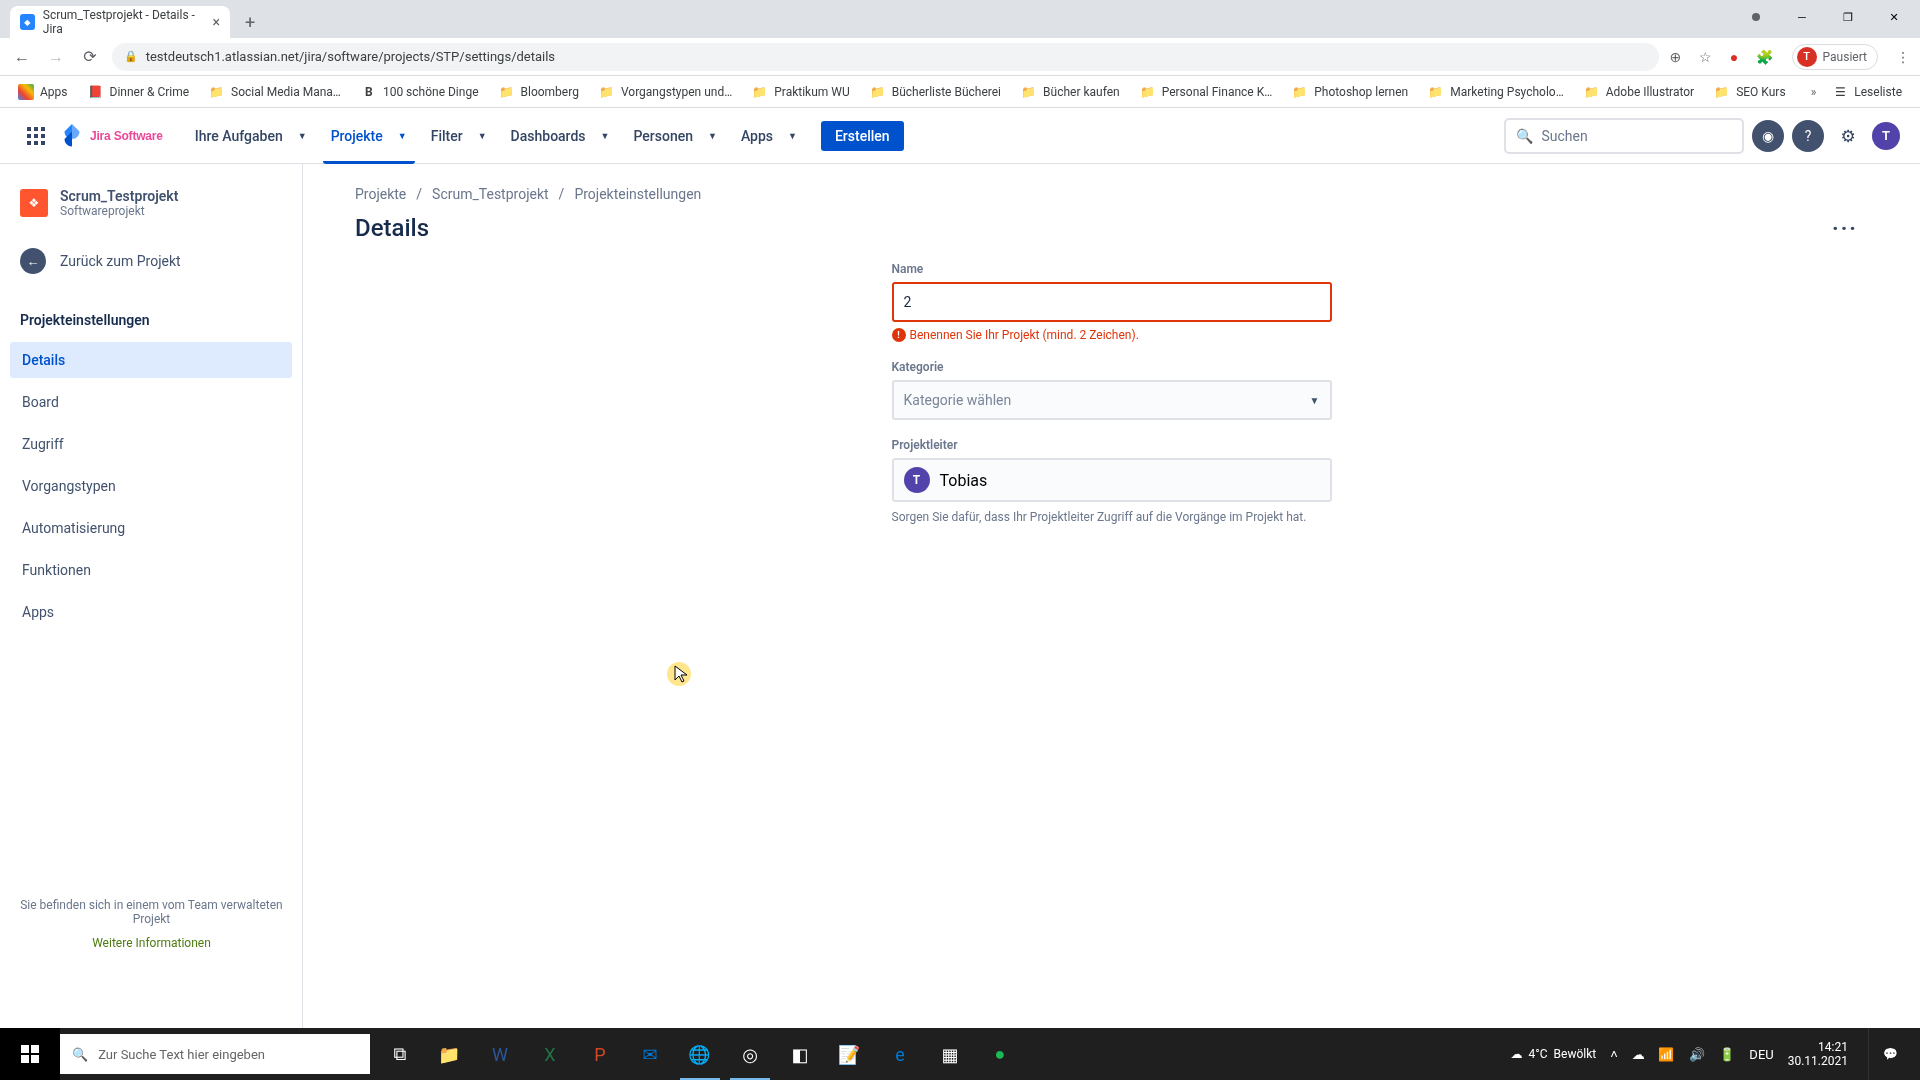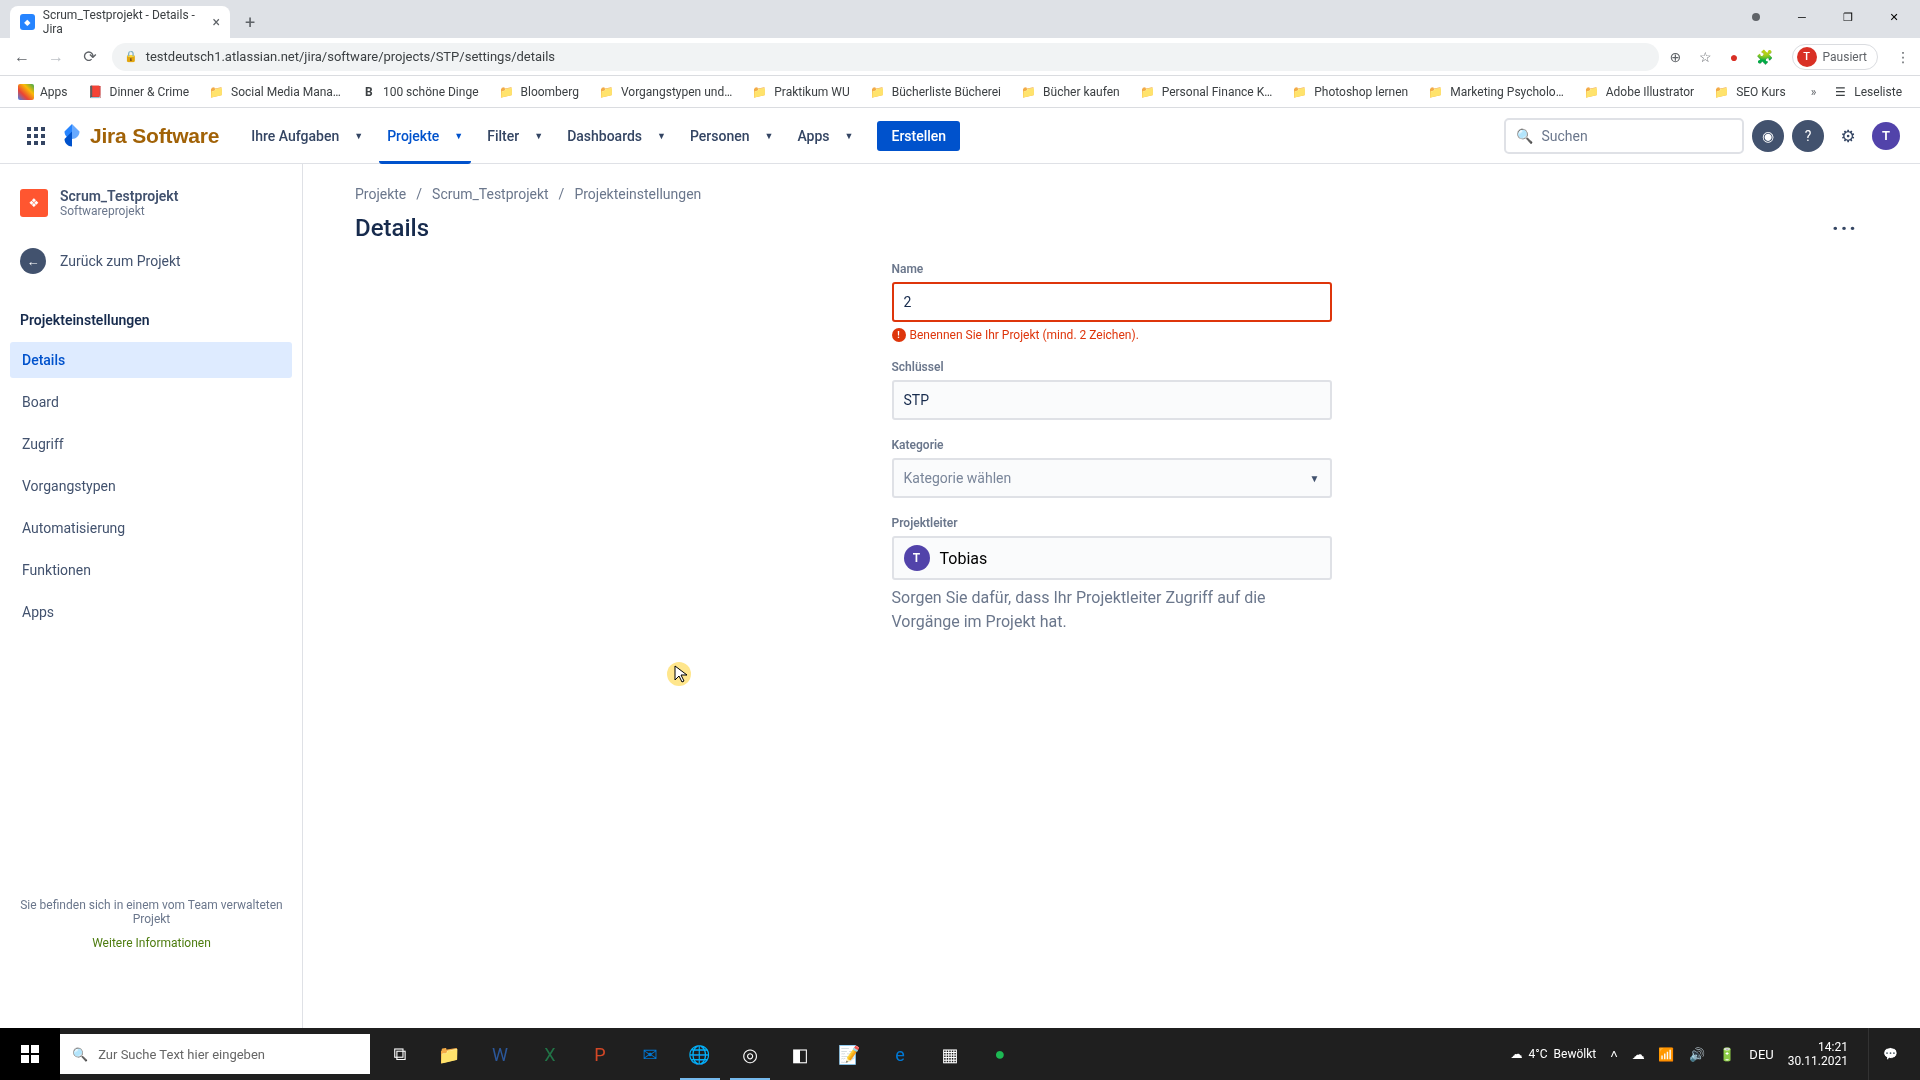--- a/index.html
+++ b/index.html
@@ -32,21 +32,21 @@
 .bm-icon.folder { color: #5f6368; }
 .bm-icon.apps { background: linear-gradient(45deg, #4285f4, #ea4335, #fbbc05, #34a853); border-radius: 2px; }
 .bookmarks-right { margin-left: auto; display: flex; align-items: center; gap: 8px; }
 
 
 .jira-app { position: absolute; top: 108px; left: 0; right: 0; bottom: 52px; display: flex; flex-direction: column; }
 .jira-header { height: 56px; border-bottom: 1px solid #dfe1e6; display: flex; align-items: center; padding: 0 20px; gap: 8px; }
 .app-switcher { width: 32px; height: 32px; display: flex; align-items: center; justify-content: center; color: #344563; cursor: pointer; font-size: 16px; }
 .jira-logo { display: flex; align-items: center; gap: 6px; margin-right: 16px; }
 .jira-logo-mark { width: 24px; height: 24px; }
-.jira-logo-text { font-size: 21px; font-weight: 600; color: #a16207; font-family: 'Charlie Display', -apple-system, sans-serif; letter-spacing: -0.2px; }
+.jira-logo-text { font-size: 12px; font-weight: 600; color: #ec4899; font-family: 'Charlie Display', -apple-system, sans-serif; letter-spacing: -0.2px; }
 .nav-item { display: flex; align-items: center; gap: 15px; padding: 6px 8px; color: #344563; font-size: 14px; font-weight: 500; cursor: pointer; border-radius: 3px; height: 56px; border-bottom: 3px solid transparent; box-sizing: border-box; padding-top: 9px;}
 .nav-item.active { color: #0052cc; border-bottom-color: #0052cc; }
 .nav-item .chev { font-size: 9px; color: #344563; }
 .nav-item.active .chev { color: #0052cc; }
 .create-btn { background: #0052cc; color: #fff; padding: 7px 14px; border-radius: 3px; font-size: 14px; font-weight: 500; cursor: pointer; margin-left: 8px; }
 .header-spacer { flex: 1; }
 .search-box { width: 240px; height: 36px; border: 2px solid #dfe1e6; border-radius: 5px; display: flex; align-items: center; padding: 0 10px; gap: 8px; color: #6b778c; font-size: 14px; }
 .header-icon { width: 32px; height: 32px; border-radius: 50%; display: flex; align-items: center; justify-content: center; color: #344563; cursor: pointer; font-size: 17px; }
 .header-icon.solid { background: #42526e; color: #fff; font-size: 14px; }
 .user-avatar { width: 28px; height: 28px; border-radius: 50%; background: #5243aa; color: #fff; display: flex; align-items: center; justify-content: center; font-size: 13px; font-weight: 600; cursor: pointer; }
@@ -86,21 +86,21 @@
 .field-input.plain { background: #fafbfc; }
 .field-error { font-size: 12px; color: #de350b; margin-top: 6px; display: flex; align-items: center; gap: 4px; }
 .err-icon { width:14px; height:14px; background:#de350b; border-radius:50%; color:#fff; font-size:9px; display:inline-flex; align-items:center; justify-content:center; font-weight:700;}
 
 .select-box { position: relative; }
 .select-box .chev-down { position: absolute; right: 12px; top: 50%; transform: translateY(-50%); color: #42526e; font-size: 10px; pointer-events: none; }
 .select-placeholder { color: #7a869a; }
 
 .lead-box { display: flex; align-items: center; gap: 10px; width: 100%; height: 44px; border: 2px solid #dfe1e6; border-radius: 3px; padding: 0 10px; background: #fafbfc; }
 .lead-avatar { width: 26px; height: 26px; border-radius: 50%; background: #5243aa; color: #fff; display: flex; align-items: center; justify-content: center; font-size: 12px; font-weight: 600; }
-.field-help { font-size: 16px; color: #6b778c; margin-top: 6px; line-height: 1.5; }
+.field-help { font-size: 12px; color: #6b778c; margin-top: 6px; line-height: 1.5; }
 
 
 .cursor-overlay { position: absolute; width: 20px; height: 20px; pointer-events: none; }
 .cursor-highlight { position: absolute; width: 24px; height: 24px; background: #ffe380; border-radius: 50%; pointer-events: none; opacity: 0.9;}
 
 
 .taskbar { position: absolute; bottom: 0; left: 0; right: 0; height: 52px; background: #1f1f1f; display: flex; align-items: center; color: #fff; font-size: 12px; }
 .start-btn { width: 60px; height: 52px; display: flex; align-items: center; justify-content: center; background: #000; cursor: pointer; }
 .win-logo { width:18px; height:18px; display:grid; grid-template-columns:1fr 1fr; grid-template-rows:1fr 1fr; gap:2px; }
 .win-logo div { background:#fff; }
@@ -324,24 +324,20 @@
 
         <div class="field">
           <label class="field-label">Name</label>
           <input class="field-input error" value="2" style="">
           <div class="field-error">
             <span class="err-icon">!</span>
             <span>Benennen Sie Ihr Projekt (mind. 2 Zeichen).</span>
           </div>
         </div>
 
-        <div class="field">
-          <label class="field-label">Schlüssel</label>
-          <input class="field-input plain" value="STP" style="">
-        </div>
 
         <div class="field">
           <label class="field-label">Kategorie</label>
           <div class="select-box">
             <div class="field-input plain select-placeholder" style="display:flex;align-items:center;">Kategorie wählen</div>
             <span class="chev-down">▼</span>
           </div>
         </div>
 
         <div class="field">

